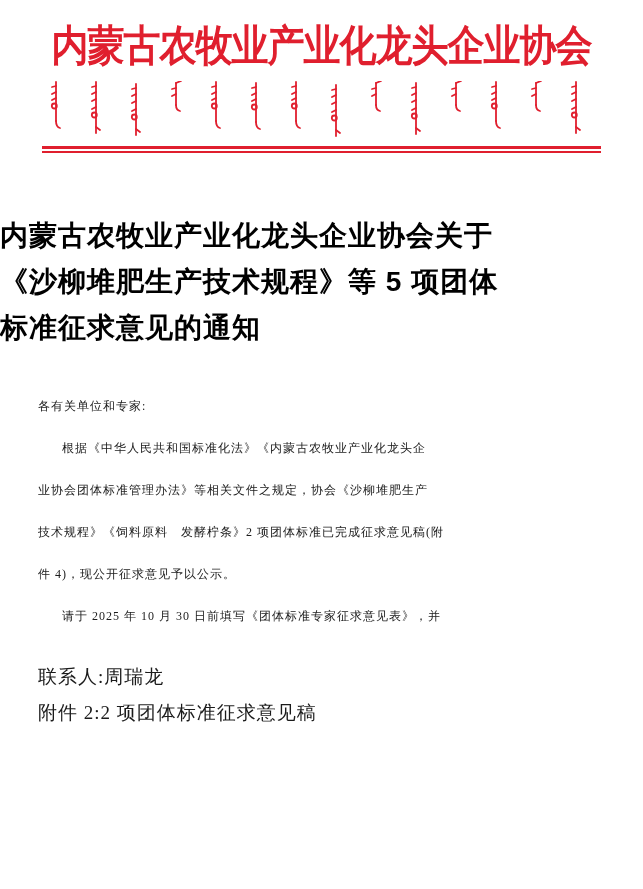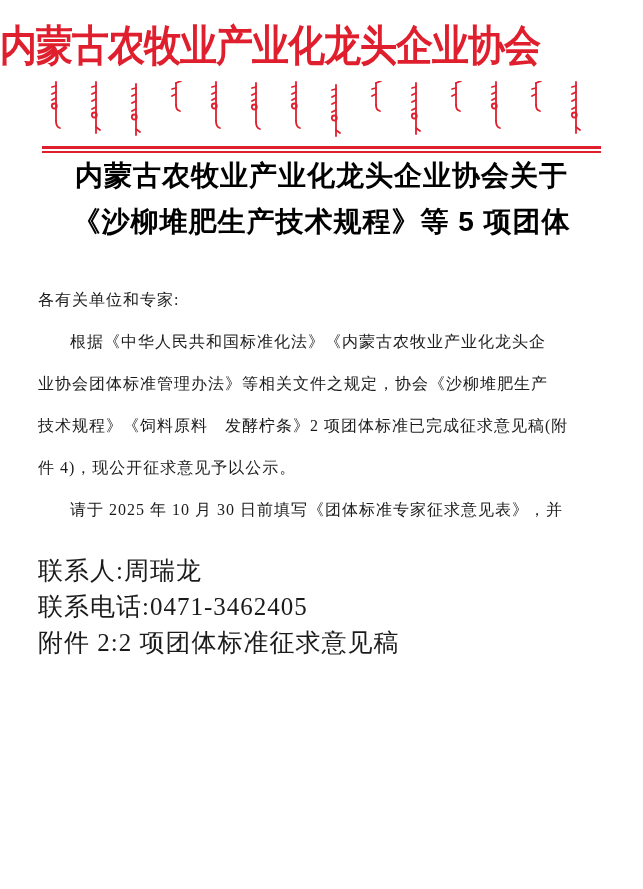--- a/index.html
+++ b/index.html
@@ -10,21 +10,21 @@
   .page{
     position:relative;
     width:643px;height:889px;
     margin:0 auto;
     background:#ffffff;
     overflow:hidden;
     font-family:"Liberation Serif","DejaVu Serif",serif;
     color:var(--ink);
   }
   
-  .letterhead{padding-top:16px;text-align:left;}
+  .letterhead{padding-top:16px;text-align:center;}
   .org-name{
     margin:0;
     color:var(--red);
     font-family:"Liberation Serif","DejaVu Serif",serif;
     font-weight:bold;
     font-size:37px;
     line-height:52px;
     letter-spacing:-1px;
     transform:scaleY(1.15);
     transform-origin:center top;
@@ -36,41 +36,41 @@
     color:var(--red);
   }
   .red-rule{
     height:2px;
     border-top:3px solid var(--red);
     border-bottom:2px solid var(--red);
     margin:5px 42px 0 42px;
   }
   
   .doc-title{
-    text-align:center;
+    margin-top:60px;
     font-family:"Liberation Sans","DejaVu Sans",sans-serif;
     font-weight:700;
     font-size:28px;
     line-height:46px;
     letter-spacing:1px;
     color:#000;
   }
   
   .body-block{
     margin:34px 38px 0 38px;
-    font-size:16px;
+    font-size:12px;
     line-height:42px;
     letter-spacing:1px;
   }
   .body-block p{margin:0;white-space:nowrap;}
   .indent{text-indent:2em;}
   
   .contact-block{
     margin:22px 38px 0 38px;
-    font-size:25px;
+    font-size:19px;
     line-height:36px;
     letter-spacing:1px;
   }
   .contact-block p{margin:0;white-space:nowrap;}
 </style>
 </head>
 <body>
 
 <div class="page">
 
@@ -115,31 +115,31 @@
     </svg>
 
     <div class="red-rule"></div>
   </header>
 
   <main>
 
     <div class="doc-title">
       <div>内蒙古农牧业产业化龙头企业协会关于</div>
       <div>《沙柳堆肥生产技术规程》等 5 项团体</div>
+      <div>标准征求意见的通知</div>
     </div>
 
     <section class="body-block">
       <p>各有关单位和专家:</p>
       <p class="indent">根据《中华人民共和国标准化法》《内蒙古农牧业产业化龙头企</p>
       <p>业协会团体标准管理办法》等相关文件之规定，协会《沙柳堆肥生产</p>
       <p>技术规程》《饲料原料　发酵柠条》2 项团体标准已完成征求意见稿(附</p>
       <p>件 4)，现公开征求意见予以公示。</p>
       <p class="indent">请于 2025 年 10 月 30 日前填写《团体标准专家征求意见表》，并</p>
     </section>
 
     <section class="contact-block">
       <p>联系人:周瑞龙</p>
-      <p>联系电话:0471-3462405</p>
       <p>附件 2:2 项团体标准征求意见稿</p>
     </section>
 
   </main>
 </div>
 
 </body></html>

